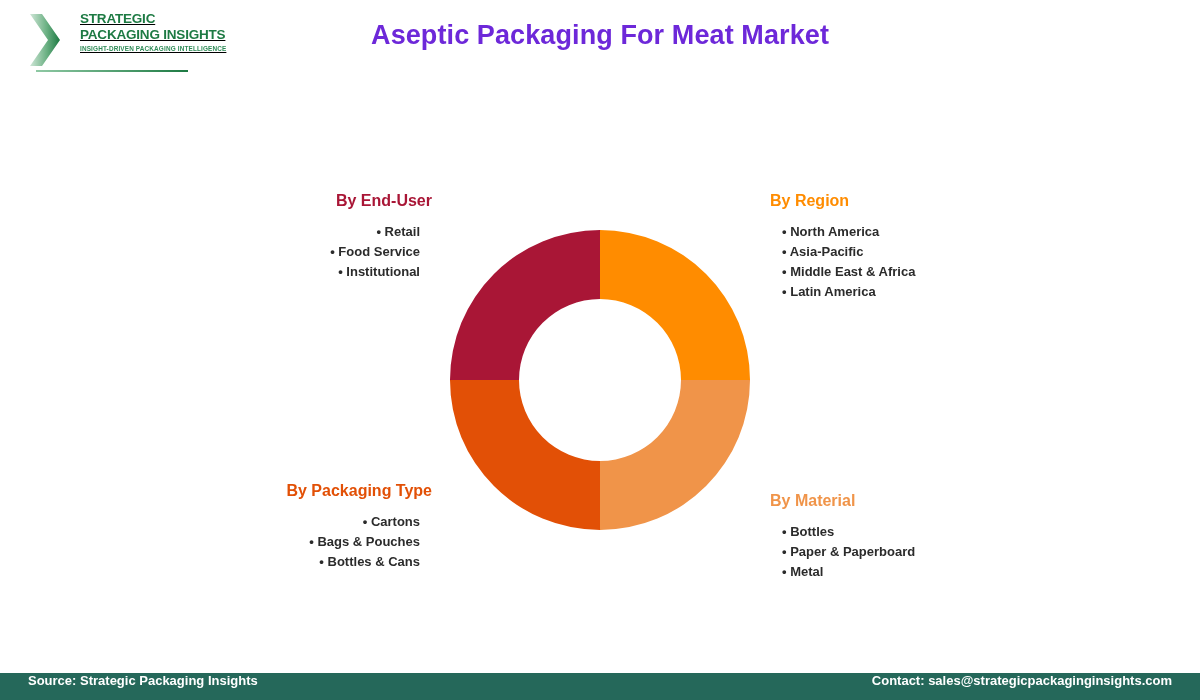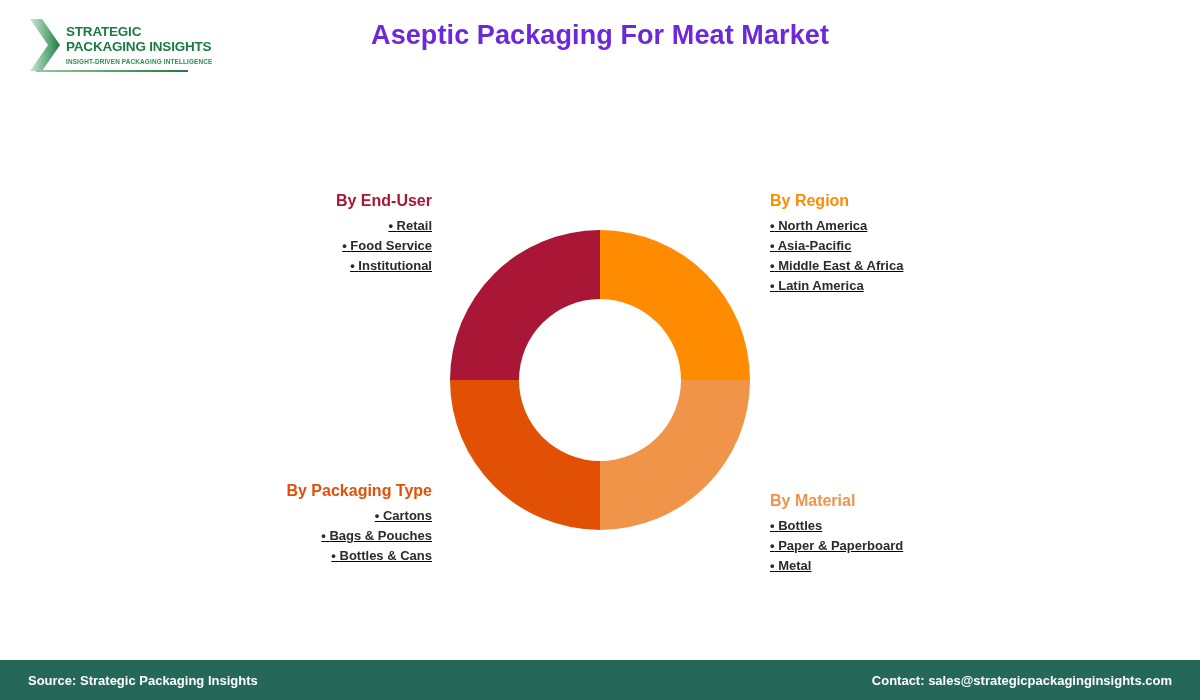--- a/index.html
+++ b/index.html
@@ -16,22 +16,23 @@
   }
 
   
   .logo {
     position: absolute;
     left: 28px;
     top: 12px;
     width: 200px;
     height: 66px;
     display: flex;
-    align-items: center;
-    gap: 4px;
+    align-items: flex-start;
+    gap: 18px;
+    text-decoration: underline;
   }
   .logo-mark {
     width: 34px;
     height: 56px;
     flex: 0 0 auto;
   }
   .logo-text {
     display: flex;
     flex-direction: column;
     justify-content: center;
@@ -89,23 +90,22 @@
     position: absolute;
   }
   .seg-title {
     font-size: 16px;
     font-weight: bold;
     margin-bottom: 6px;
     white-space: nowrap;
   }
   .seg ul {
     list-style: none;
-    margin: 0;
+    margin: 12px;
     padding: 0;
-    text-decoration: underline;
   }
   .seg li {
     font-size: 13px;
     font-weight: bold;
     color: #2b2b2b;
     line-height: 20px;
     white-space: nowrap;
   }
   .seg li .bullet { font-size: 13px; }
 
@@ -117,24 +117,24 @@
   #seg-region        { left: 770px; top: 192px; width: 300px; }
   #seg-packaging     { left: 150px; top: 482px; width: 282px; }
   #seg-material      { left: 770px; top: 492px; width: 300px; }
 
   
   .footer {
     position: absolute;
     left: 0;
     bottom: 0;
     width: 1200px;
-    height: 40px;
+    height: 27px;
     background: #25685a;
     display: flex;
-    align-items: center;
+    align-items: flex-start;
     justify-content: space-between;
     box-sizing: border-box;
     padding: 0 28px;
   }
   .footer span {
     color: #ffffff;
     font-size: 13px;
     font-weight: bold;
   }
 </style>

